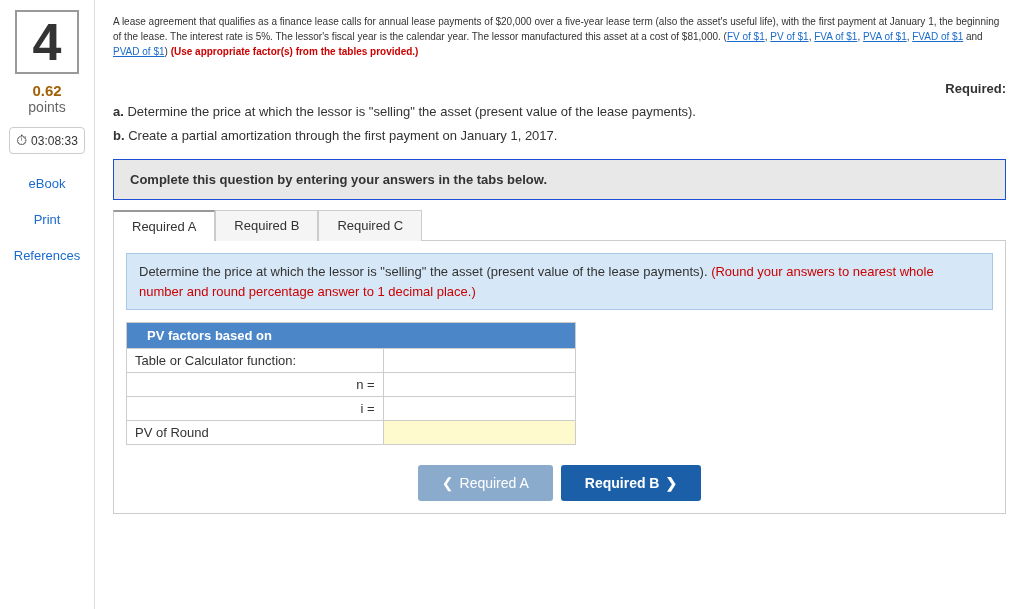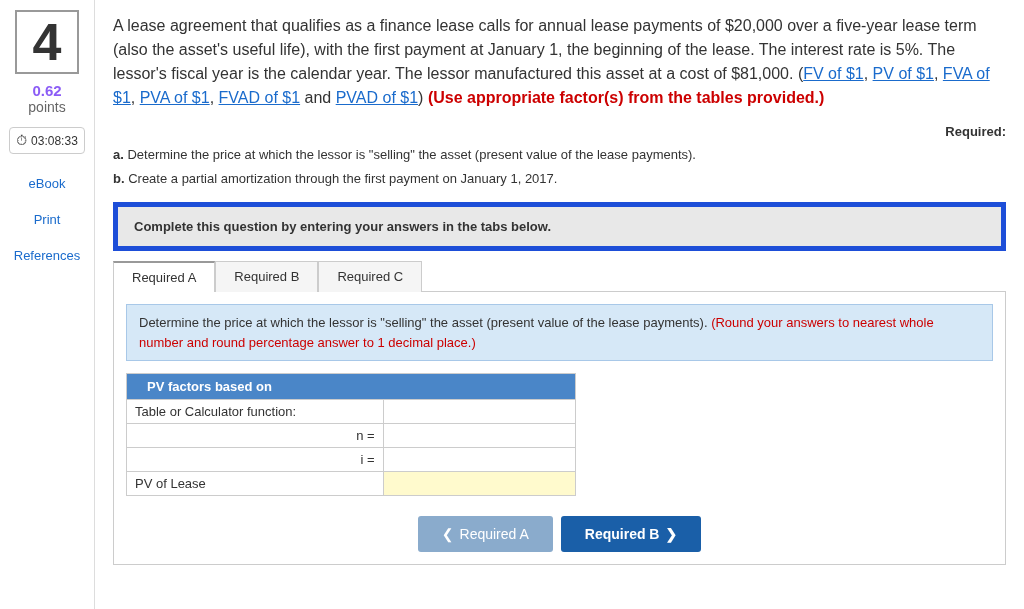--- a/index.html
+++ b/index.html
@@ -24,21 +24,21 @@
       width: 64px;
       height: 64px;
       display: flex;
       align-items: center;
       justify-content: center;
       margin-bottom: 8px;
     }
     .points-value {
       font-size: 15px;
       font-weight: bold;
-      color: #8b5cf6;
+      color: #a16207;
     }
     .points-label {
       font-size: 14px;
       color: #666;
       margin-bottom: 12px;
     }
     .timer-box {
       display: flex;
       align-items: center;
       border: 1px solid #ccc;
@@ -67,23 +67,23 @@
       padding: 2px 4px;
     }
 
     
     .main {
       flex: 1;
       padding: 14px 18px;
       overflow: auto;
     }
     .problem-text {
-      font-size: 16px;
+      font-size: 10px;
       line-height: 1.5;
-      margin-bottom: 14px;
+      margin-bottom: 22px;
       color: #333;
     }
     .problem-text a {
       color: #1a6bcc;
       text-decoration: underline;
     }
     .highlight-bold {
       color: #c00;
       font-weight: bold;
     }
@@ -96,21 +96,21 @@
       margin-bottom: 4px;
       line-height: 1.5;
     }
     .req-label {
       font-weight: bold;
     }
 
     
     .complete-box {
       background: #e8e8e8;
-      border: 5px solid #1d4ed8;
+      border: 1px solid #1d4ed8;
       padding: 12px 16px;
       margin: 14px 0 10px 0;
       font-weight: bold;
       font-size: 13px;
     }
 
     
     .tabs {
       display: flex;
       gap: 0;
@@ -285,21 +285,21 @@
           <input type="text" style="">
         </td>
       </tr>
       <tr class="i-row">
         <td class="label-col right-align">i =</td>
         <td class="input-col">
           <input type="text" style="">
         </td>
       </tr>
       <tr>
-        <td class="label-col">PV of Lease</td>
+        <td class="label-col">PV of Round</td>
         <td class="input-col yellow-cell">
           <input type="text" style="background: transparent;">
         </td>
       </tr>
     </tbody>
       </table>
 
     <div class="nav-buttons">
       <button class="nav-btn prev">
         <span>❮</span>

